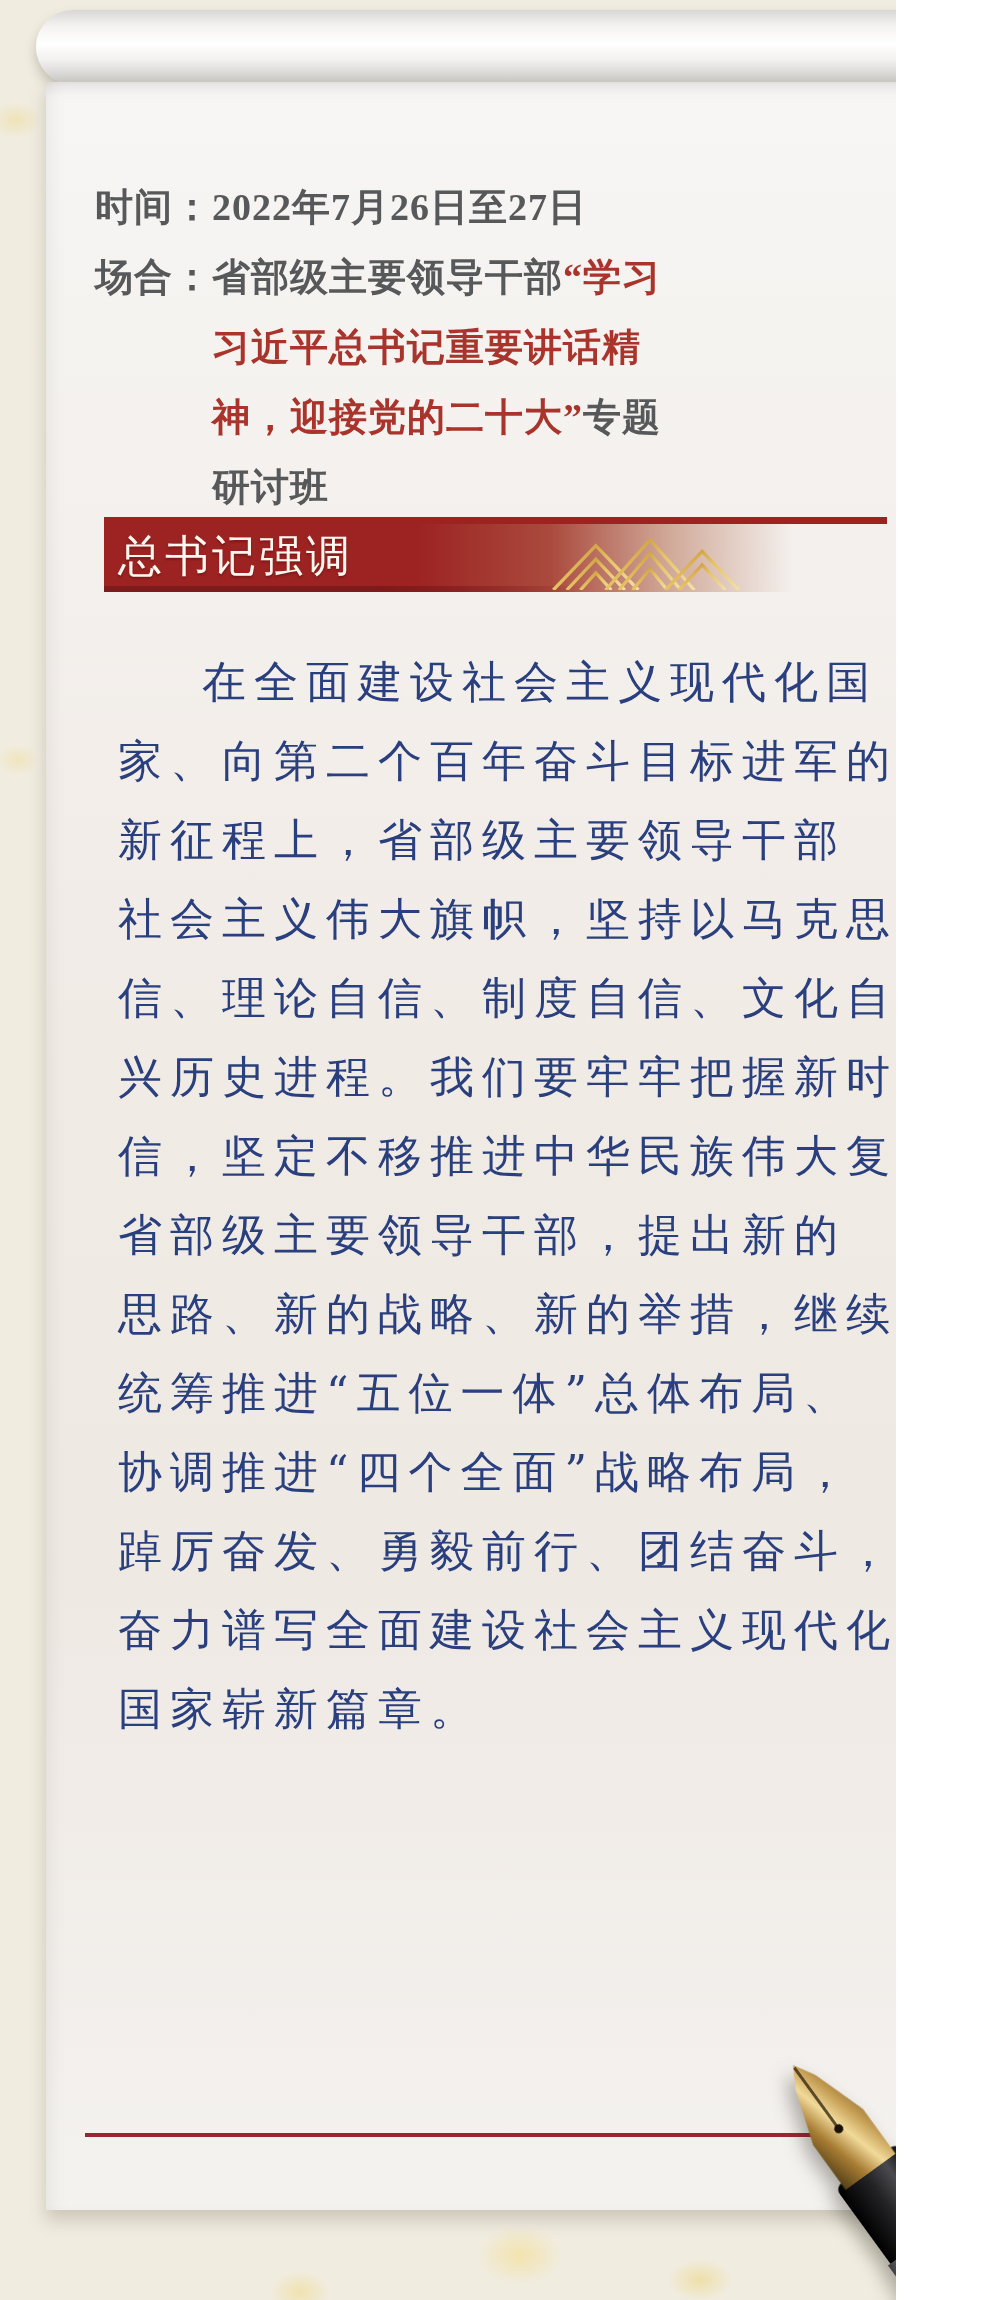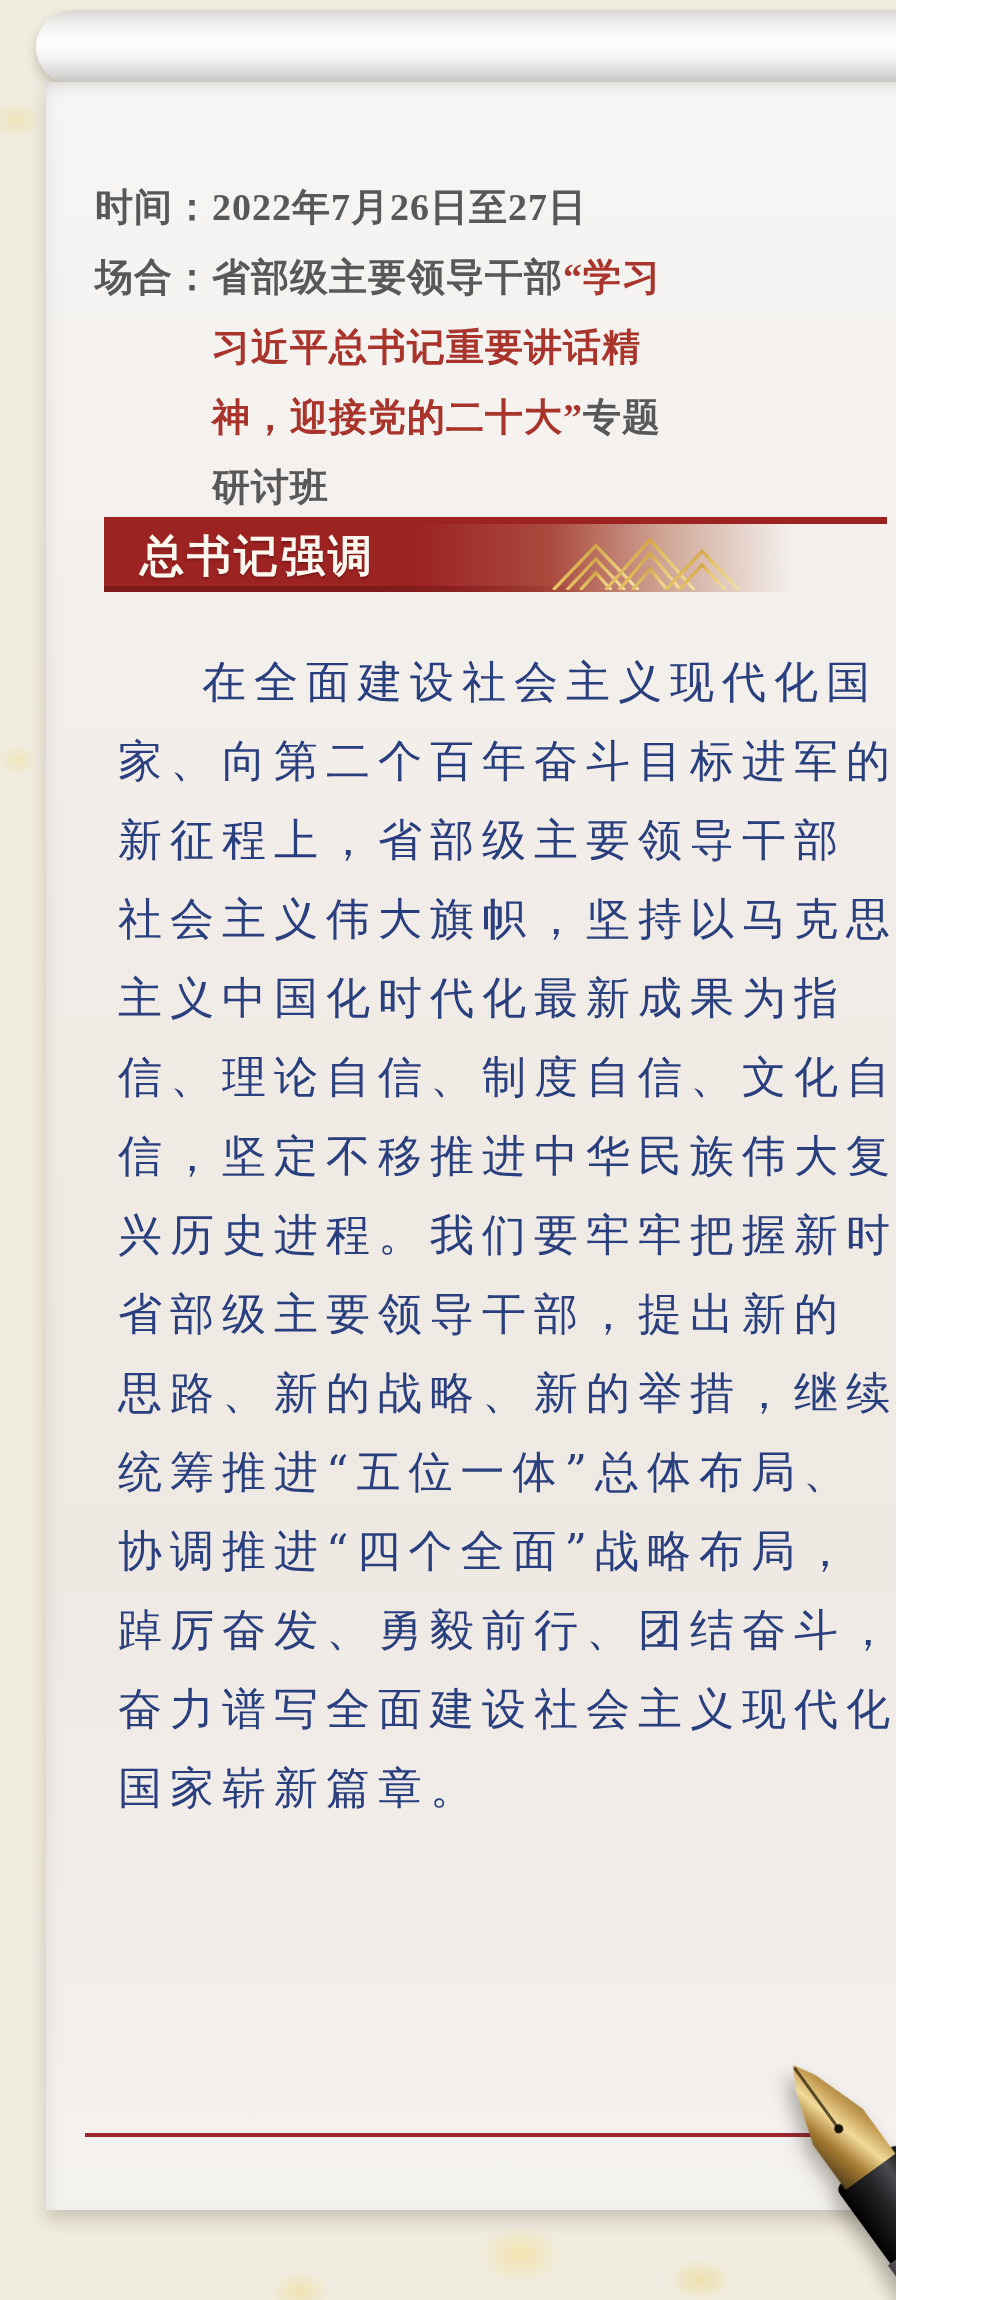--- a/index.html
+++ b/index.html
@@ -77,23 +77,23 @@
     background: linear-gradient(90deg, #9c2322 0%, #9c2322 40%, #aa4a3d 57%, #d0a898 72%, rgba(240,231,227,0) 88%);
   }
   .section-bar::after {
     content: "";
     position: absolute; left: 0; bottom: 0;
     width: 62%; height: 6px;
     background: linear-gradient(90deg, #7d1a1b 0%, #7d1a1b 55%, rgba(125,26,27,0) 100%);
   }
   .section-title {
     position: absolute;
-    left: 36px; top: 7px;
+    left: 14px; top: 7px;
     height: 68px; line-height: 66px;
-    font-size: 44px; font-weight: bold;
+    font-size: 44px; font-weight: normal;
     letter-spacing: 3px;
     color: #fdf7ef;
     text-shadow: 0 2px 2px rgba(60,10,10,0.35);
   }
   .mountain-deco {
     position: absolute;
     left: 438px; bottom: 2px;
     width: 212px; height: 58px;
   }
 
@@ -213,24 +213,23 @@
         <path d="M138 60 L162 34 L186 60"></path>
       </g>
     </svg>
   </div>
 
   <div class="quote">
       <div class="quote-line">在全面建设社会主义现代化国</div>
       <div class="quote-line">家、向第二个百年奋斗目标进军的</div>
       <div class="quote-line">新征程上，省部级主要领导干部</div>
       <div class="quote-line">社会主义伟大旗帜，坚持以马克思</div>
-      <div class="quote-line">主义中国化时代化最新成果为指</div>
       <div class="quote-line">信、理论自信、制度自信、文化自</div>
+      <div class="quote-line">兴历史进程。我们要牢牢把握新时</div>
       <div class="quote-line">信，坚定不移推进中华民族伟大复</div>
-      <div class="quote-line">兴历史进程。我们要牢牢把握新时</div>
       <div class="quote-line">省部级主要领导干部，提出新的</div>
       <div class="quote-line">思路、新的战略、新的举措，继续</div>
       <div class="quote-line">统筹推进“五位一体”总体布局、</div>
       <div class="quote-line">协调推进“四个全面”战略布局，</div>
       <div class="quote-line">踔厉奋发、勇毅前行、团结奋斗，</div>
       <div class="quote-line">奋力谱写全面建设社会主义现代化</div>
       <div class="quote-line">国家崭新篇章。</div>
     </div>
 
   <div class="bottom-rule"></div>

